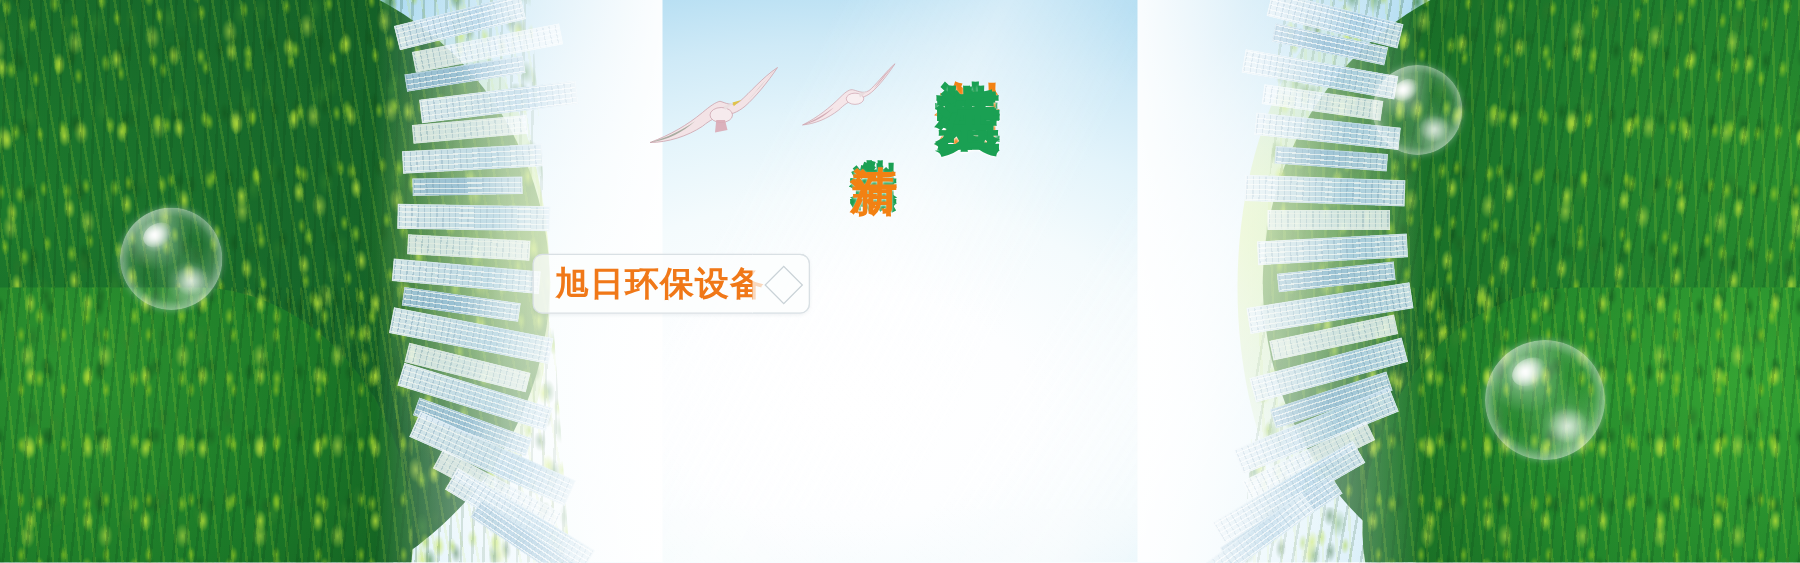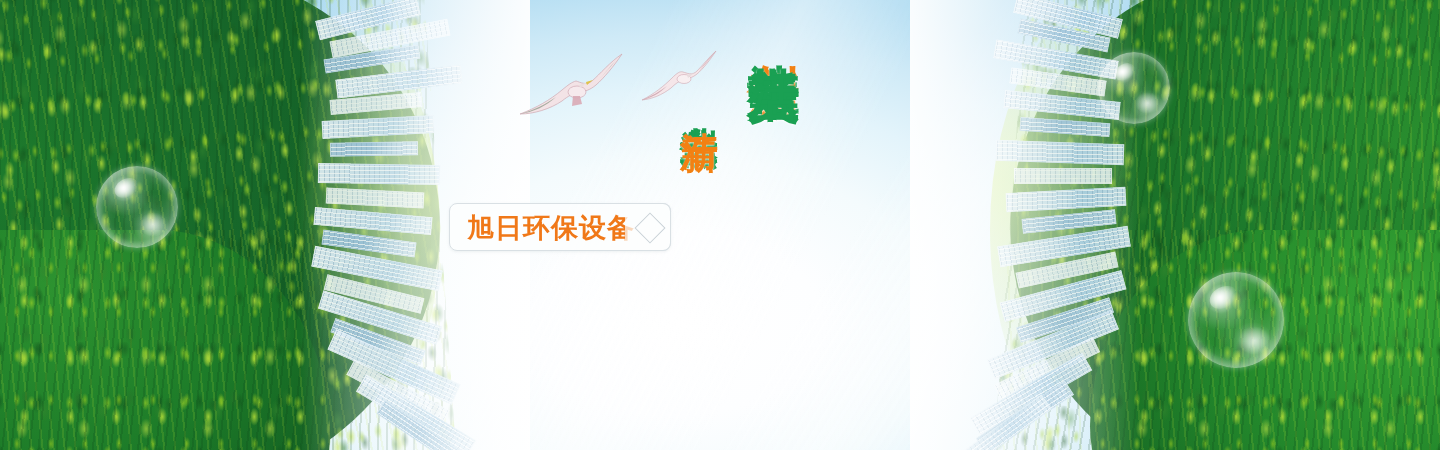--- a/index.html
+++ b/index.html
@@ -185,21 +185,21 @@
     font-size:38px;
     letter-spacing:1px;
     text-shadow:0 1px 2px rgba(255,255,255,.8);
   }
   .subline .grn { color:#1aa053; }
   .subline .org { color:#f28113; }
 
   
   .brand-box {
     position:absolute;
-    left:449px; top:203px;
+    left:426px; top:203px;
     width:222px; height:48px;
     border:1px solid #d9e0e4;
     border-radius:8px;
     background:rgba(252,253,253,.72);
     box-shadow:0 1px 3px rgba(120,140,150,.12);
     display:flex; align-items:center;
   }
   .brand-text {
     font-family:"DejaVu Sans", sans-serif;
     font-weight:700;

